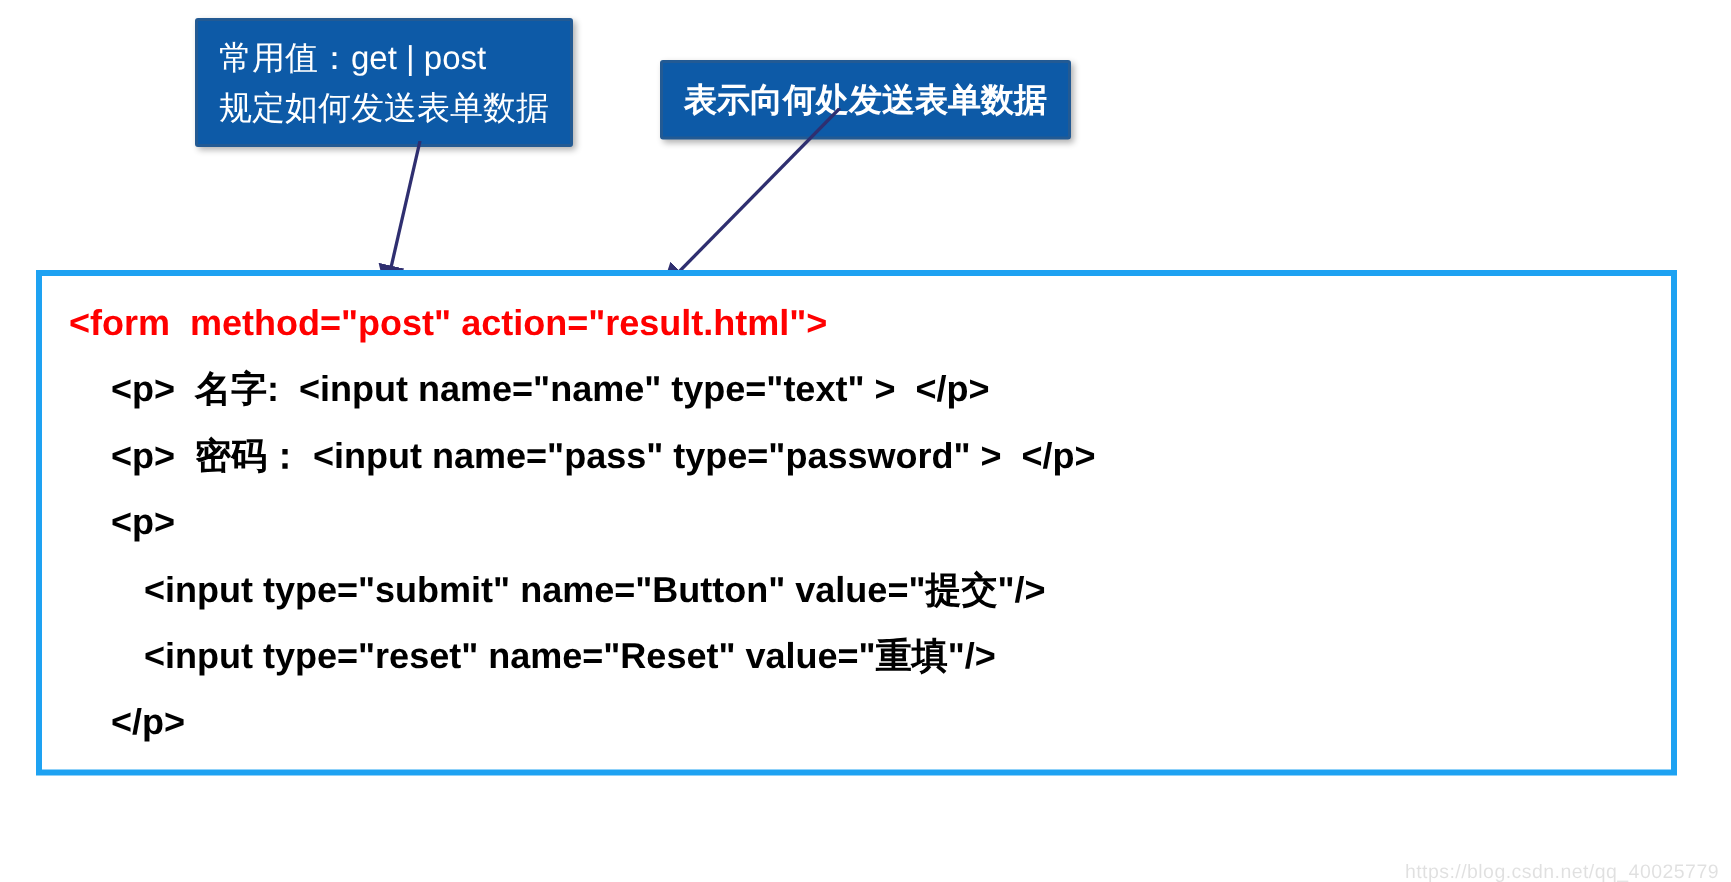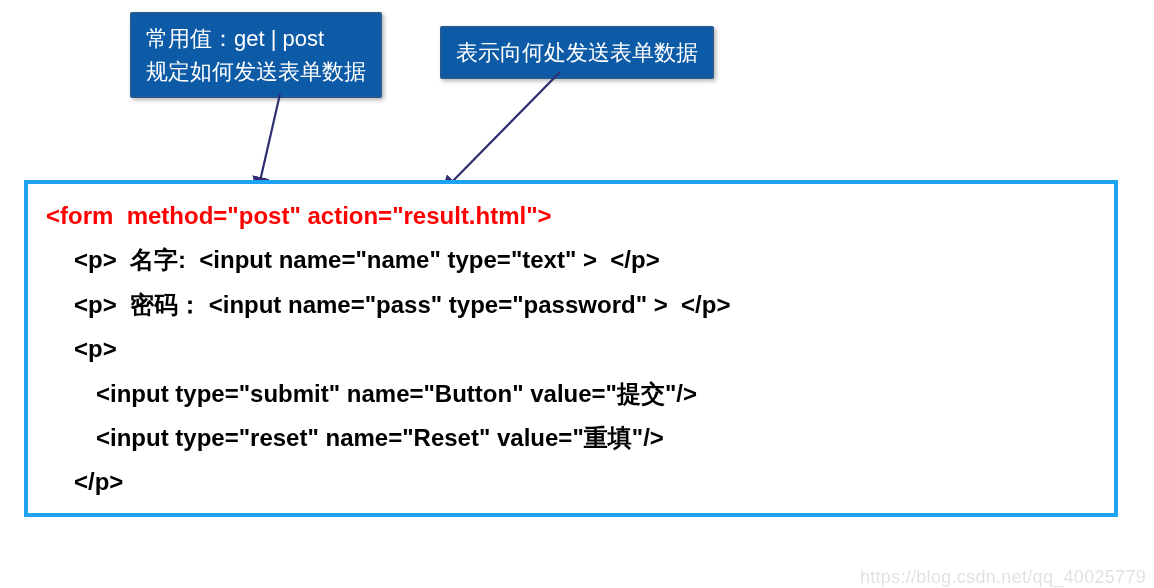--- a/index.html
+++ b/index.html
@@ -18,21 +18,21 @@
     border: 2px solid #235a93;
     border-radius: 2px;
     padding: 8px 14px;
     font-size: 22px;
     line-height: 1.5;
     box-shadow: 2px 2px 4px rgba(0,0,0,.3);
     font-weight: 500;
     white-space: nowrap;
   }
   .callout-left  { left: 130px; top: 12px; }
-  .callout-right { left: 440px; top: 26px; }
+  .callout-right { left: 440px; top: 40px; font-weight: bold; }
   .arrow {
     position: absolute;
     pointer-events: none;
   }
   .code-box {
     position: absolute;
     left: 24px;
     top: 180px;
     width: 1094px;
     border: 4px solid #1ea2f2;
@@ -48,21 +48,21 @@
     white-space: pre;
     color: #000000;
   }
   .red-line { color: #ff0000; }
   .ind1 { padding-left: 28px; }
   .ind2 { padding-left: 50px; }
   .watermark {
     position: absolute;
     right: 8px;
     bottom: 0;
-    font-size: 18px;
+    font-size: 13px;
     color: rgba(0,0,0,0.12);
     letter-spacing: .3px;
     font-family: Arial, sans-serif;
   }
 </style>
 </head>
 <body>
 
 <div class="callout callout-left">
   <div>常用值：get  | post</div>

